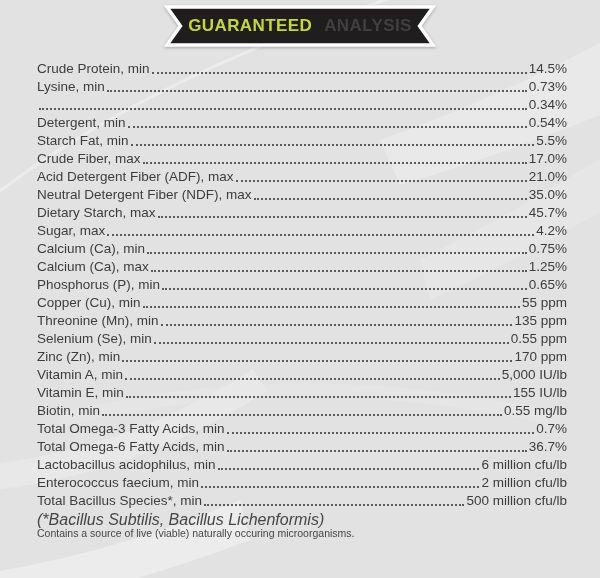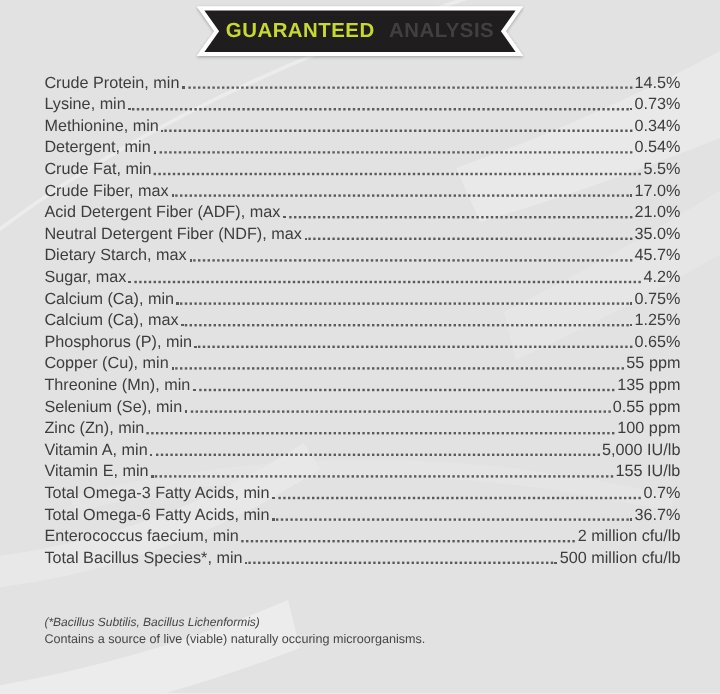--- a/index.html
+++ b/index.html
@@ -53,21 +53,21 @@
   }
   .row .value{white-space:nowrap;}
 
   
   .footnotes{
     position:absolute;
     left:37px;right:33px;top:513px;
     color:#474646;
   }
   .footnote-species{
-    font-size:10px;line-height:13px;font-style:italic;
+    font-size:16px;line-height:13px;font-style:italic;
   }
   .footnote-viable{
     font-size:10.5px;line-height:14px;
   }
 </style>
 </head>
 <body>
 
 <div class="stage" style="--bg: #e2e2e2; --banner-bg: #201d1e; --banner-outline: #ffffff; --accent: #c6d930; --text: #3e3d3d;">
 
@@ -97,33 +97,32 @@
       <span class="value">14.5%</span>
     </div>
 
     <div class="row">
       <span class="label">Lysine, min</span>
       <span class="dots"></span>
       <span class="value">0.73%</span>
     </div>
 
     <div class="row">
-      <span class="label">Methionine, min</span>
       <span class="dots"></span>
       <span class="value">0.34%</span>
     </div>
 
     <div class="row">
       <span class="label">Detergent, min</span>
       <span class="dots"></span>
       <span class="value">0.54%</span>
     </div>
 
     <div class="row">
-      <span class="label">Crude Fat, min</span>
+      <span class="label">Starch Fat, min</span>
       <span class="dots"></span>
       <span class="value">5.5%</span>
     </div>
 
     <div class="row">
       <span class="label">Crude Fiber, max</span>
       <span class="dots"></span>
       <span class="value">17.0%</span>
     </div>
 
@@ -183,48 +182,58 @@
 
     <div class="row">
       <span class="label">Selenium (Se), min</span>
       <span class="dots"></span>
       <span class="value">0.55 ppm</span>
     </div>
 
     <div class="row">
       <span class="label">Zinc (Zn), min</span>
       <span class="dots"></span>
-      <span class="value">100 ppm</span>
+      <span class="value">170 ppm</span>
     </div>
 
     <div class="row">
       <span class="label">Vitamin A, min</span>
       <span class="dots"></span>
       <span class="value">5,000 IU/lb</span>
     </div>
 
     <div class="row">
       <span class="label">Vitamin E, min</span>
       <span class="dots"></span>
       <span class="value">155 IU/lb</span>
     </div>
 
+    <div class="row">
+      <span class="label">Biotin, min</span>
+      <span class="dots"></span>
+      <span class="value">0.55 mg/lb</span>
+    </div>
 
     <div class="row">
       <span class="label">Total Omega-3 Fatty Acids, min</span>
       <span class="dots"></span>
       <span class="value">0.7%</span>
     </div>
 
     <div class="row">
       <span class="label">Total Omega-6 Fatty Acids, min</span>
       <span class="dots"></span>
       <span class="value">36.7%</span>
     </div>
 
+    <div class="row">
+      <span class="label">Lactobacillus acidophilus, min</span>
+      <span class="dots"></span>
+      <span class="value">6 million cfu/lb</span>
+    </div>
 
     <div class="row">
       <span class="label">Enterococcus faecium, min</span>
       <span class="dots"></span>
       <span class="value">2 million cfu/lb</span>
     </div>
 
     <div class="row">
       <span class="label">Total Bacillus Species*, min</span>
       <span class="dots"></span>

